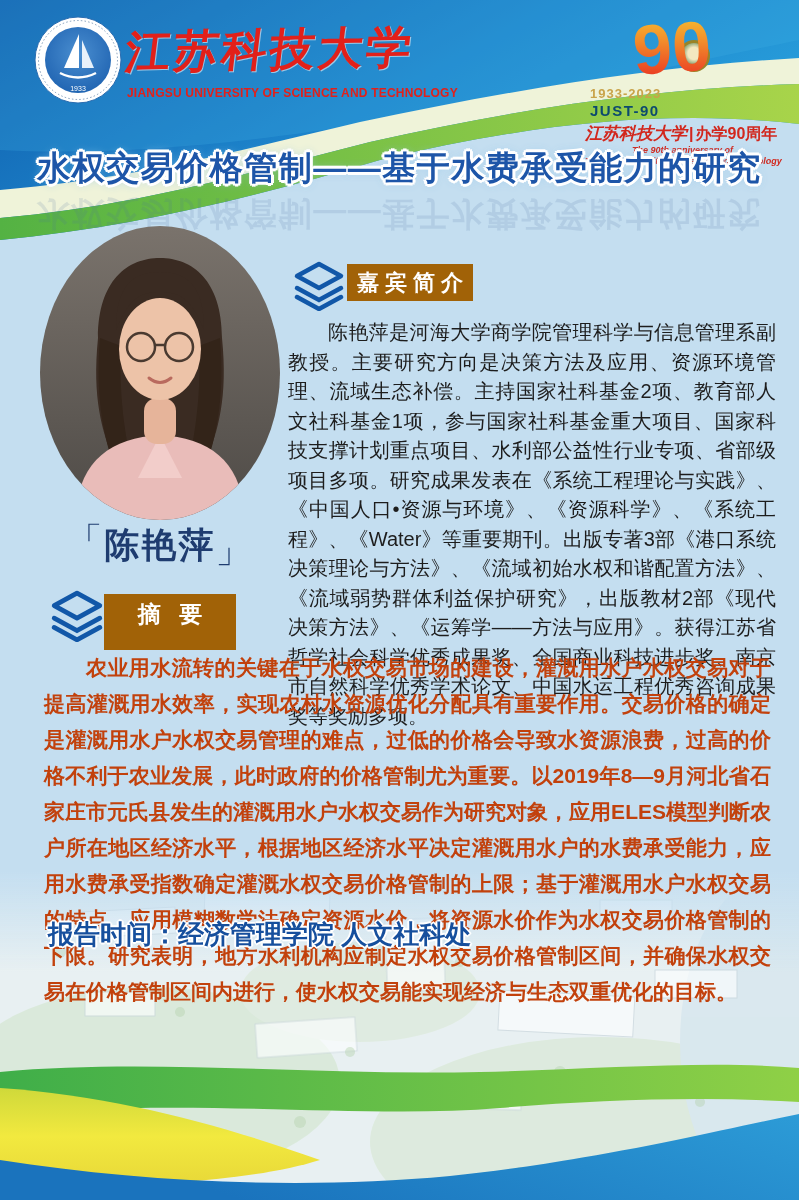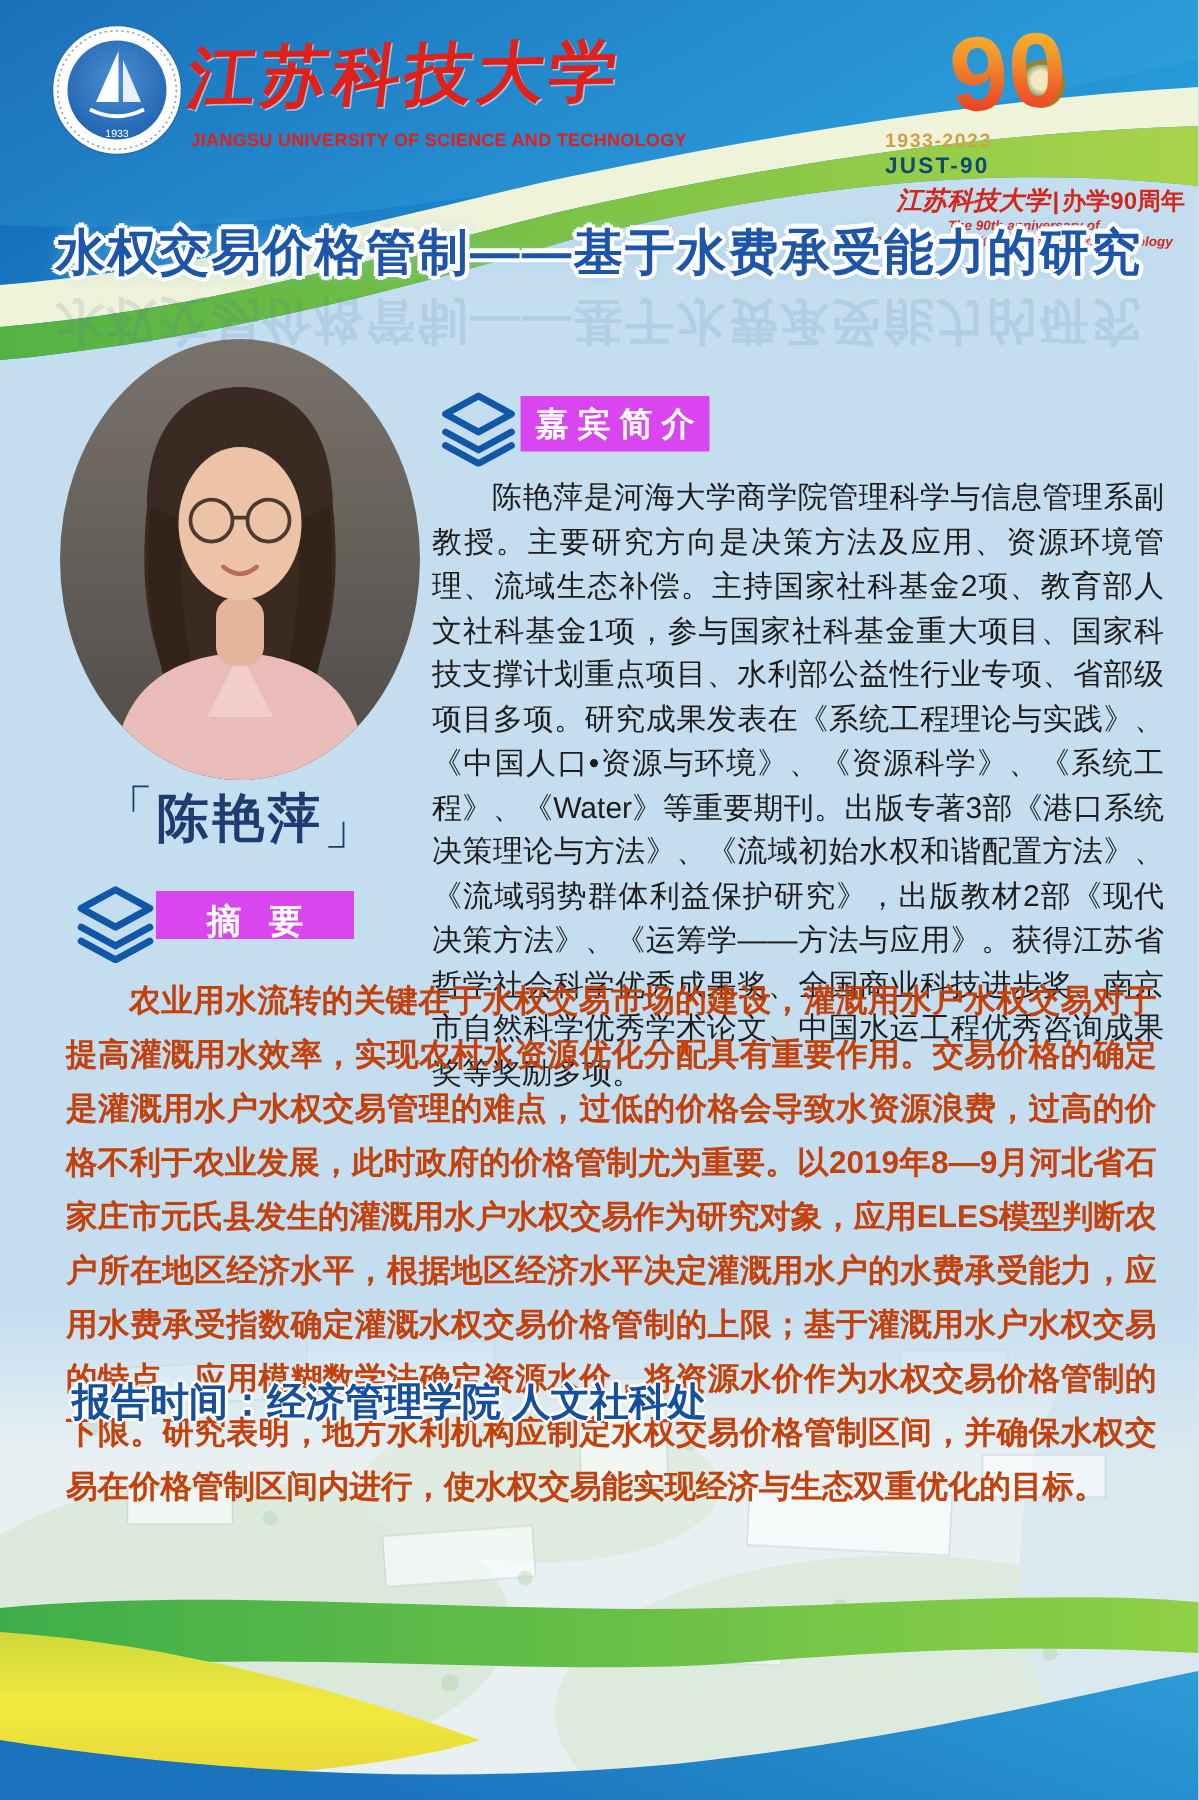--- a/index.html
+++ b/index.html
@@ -35,21 +35,21 @@
   }
   .anniv-emblem{
     position:absolute;left:113px;top:30px;width:26px;height:26px;border-radius:50%;
     border:3px solid #9a8427;background:radial-gradient(circle at 50% 40%, #f3e8c0 30%, #2f6b3a 75%);
     z-index:1;
   }
   .anniv-sub{position:absolute;left:25px;top:76px;width:180px;text-align:left;z-index:3;}
   .anniv-years{font-size:13px;font-weight:bold;color:#c9a34a;letter-spacing:1px;}
   .anniv-code{font-size:15px;font-weight:bold;color:#0c4a6e;letter-spacing:1.5px;margin-top:1px;}
   .anniv-callig{
-    position:absolute;left:10px;top:112px;width:215px;text-align:right;white-space:nowrap;z-index:3;
+    position:absolute;left:20px;top:112px;width:215px;text-align:left;white-space:nowrap;z-index:3;
     color:#d2271d;
   }
   .anniv-callig .script{
     font-family:"DejaVu Serif","Liberation Serif",serif;font-style:italic;font-weight:bold;font-size:17px;
   }
   .anniv-callig .bar{font-size:16px;font-weight:bold;padding:0 2px;}
   .anniv-callig .bold-label{font-size:16px;font-weight:800;}
   .anniv-en{
     position:absolute;left:0;top:135px;width:235px;text-align:center;z-index:3;
     font-size:9px;line-height:10.5px;font-weight:bold;color:#d2271d;font-style:italic;
@@ -73,25 +73,25 @@
   .speaker-name{
     position:absolute;left:20px;top:522px;width:280px;text-align:center;z-index:4;
     font-family:"DejaVu Serif","Liberation Serif",serif;
     font-size:35px;font-weight:600;color:#1e3c70;letter-spacing:2px;white-space:nowrap;
   }
   .speaker-name .bracket-open{display:inline-block;transform:translateY(-5px);font-weight:normal;}
   .speaker-name .bracket-close{display:inline-block;transform:translateY(5px);font-weight:normal;}
   
   .layers-icon{position:absolute;z-index:4;}
   .badge{
-    position:absolute;z-index:4;background:#d946ef;color:#fff;text-align:center;
+    position:absolute;z-index:4;background:#a16207;color:#fff;text-align:center;
     font-weight:bold;
   }
   .badge-intro{left:347px;top:264px;width:126px;height:37px;line-height:37px;font-size:22px;letter-spacing:6px;text-indent:6px;}
-  .badge-abstract{left:104px;top:594px;width:132px;height:32px;line-height:40px;font-size:23px;letter-spacing:6px;text-indent:6px;}
+  .badge-abstract{left:104px;top:594px;width:132px;height:56px;line-height:40px;font-size:23px;letter-spacing:6px;text-indent:6px;}
   
   .bio-text{
     position:absolute;left:288px;top:318px;width:488px;z-index:4;
     font-size:20px;line-height:29.5px;color:#1d1d1d;text-align:justify;text-indent:2em;
   }
   .abstract-text{
     position:absolute;left:44px;top:650px;width:727px;z-index:4;
     font-size:21px;line-height:36px;font-weight:bold;color:#c2410c;text-align:justify;text-indent:2em;
   }
   

